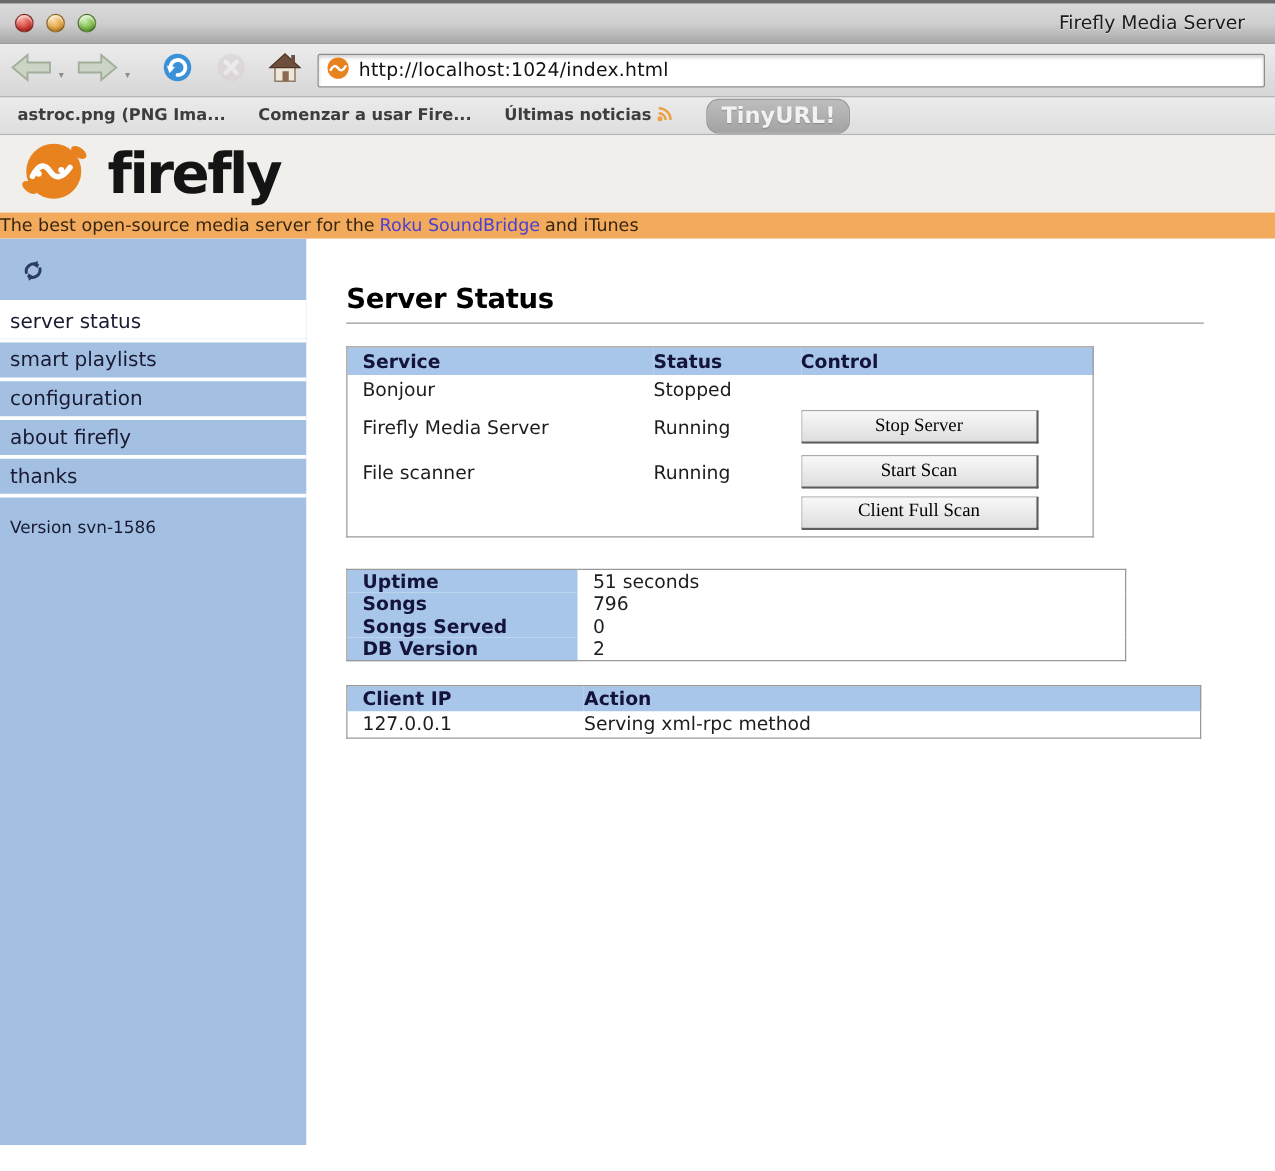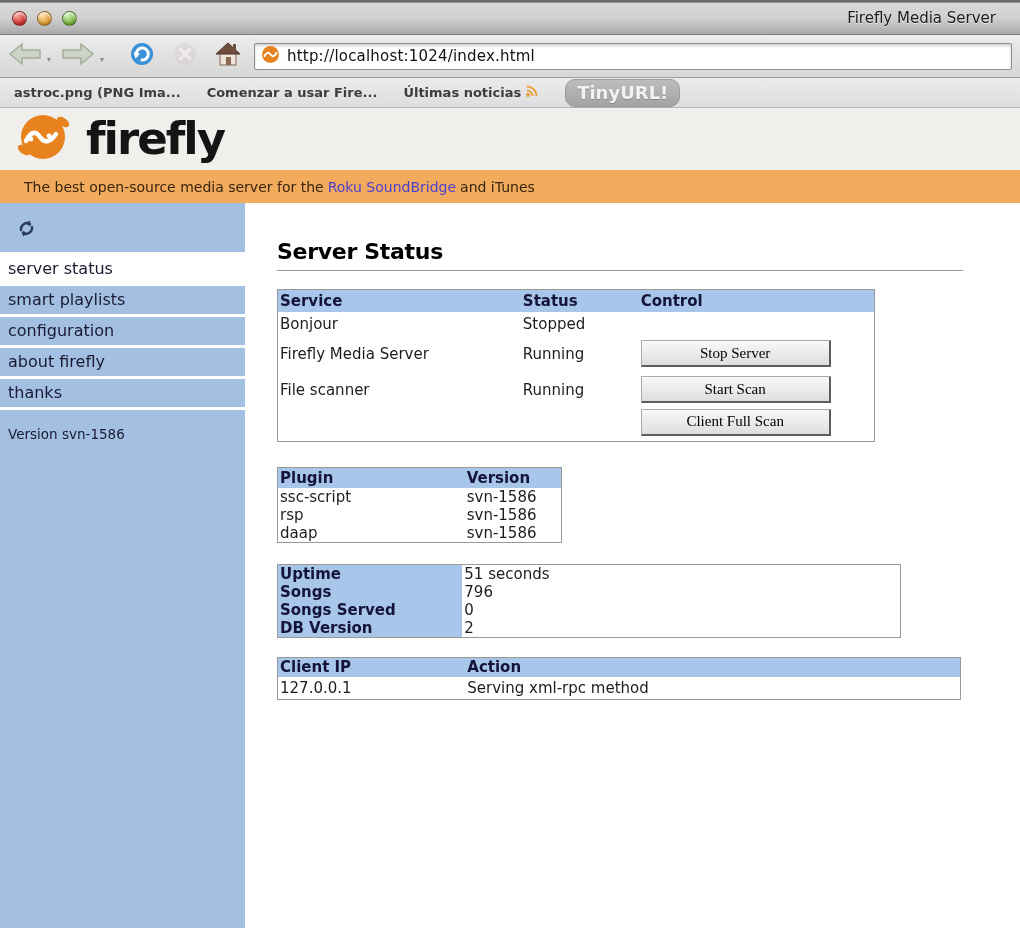--- a/index.html
+++ b/index.html
@@ -25,38 +25,38 @@
 
   
   .bookmarksbar { height:30px; background:linear-gradient(#ebebeb,#dedede); border-bottom:1px solid #b3b3b3; display:flex; align-items:center; padding:0 14px; gap:26px; }
   .bm-item { font-size:13px; font-weight:bold; color:#3d3d3d; display:flex; align-items:center; gap:4px; white-space:nowrap; }
   .bm-pill { background:linear-gradient(#bdbdbd,#a3a3a3); color:#f2f2f2; font-size:18px; font-weight:bold; padding:2px 11px 3px; border-radius:10px; border:1px solid #9a9a9a; text-shadow:0 1px 1px rgba(0,0,0,.2); }
 
   
   .logo-area { height:62px; background:#f1efec; display:flex; align-items:center; padding-left:16px; }
   .wordmark { font-size:45px; font-weight:bold; color:#141414; letter-spacing:-2px; margin-left:14px; margin-top:-2px; }
 
-  .banner { height:33px; background:#f2aa5d; display:flex; align-items:center; padding-left:24px; font-size:14px; color:#38250f; }
+  .banner { height:21px; background:#f2aa5d; display:flex; align-items:center; padding-left:0; font-size:14px; color:#38250f; }
   .banner a { color:#4c3fd0; text-decoration:none; margin:0 4px; }
 
   .page-body { display:flex; height:734px; background:#fff; }
   .sidebar-col { width:245px; }
   .sidebar { background:#a3c0e3; height:725px; padding-top:12px; }
   .sidebar-refresh { padding:4px 0 10px 17px; }
   .nav-item { border-top:3px solid #fff; padding:4px 8px 5px; font-size:16px; color:#1a1a33; cursor:pointer; }
   .nav-item.selected { background:#fff; }
   .nav-item.last { border-bottom:3px solid #fff; }
   .sidebar-version { margin-top:16px; padding-left:8px; font-size:13.5px; color:#1a1a33; }
 
   .main { flex:1; padding:36px 0 0 32px; }
   .main h1 { font-size:22px; font-weight:bold; color:#000; width:686px; padding-bottom:6px; border-bottom:1px solid #999; letter-spacing:-.3px; }
 
   table { border-collapse:collapse; border:1px solid #999; font-size:15px; color:#1d1d1d; }
   th { background:#a8c6e9; color:#14143a; font-size:15px; font-weight:bold; text-align:left; height:22px; }
-  th.pad1, td.pad1 { padding-left:2px; }
+  th.pad1, td.pad1 { padding-left:12px; }
   .tbl-service { width:598px; margin-top:18px; margin-bottom:25px; }
   .tbl-service td { vertical-align:middle; }
   .tbl-service tr.r0 td { height:24px; }
   .tbl-service tr.rb td { height:36px; }
   .tbl-service tr.rlast td { height:34px; padding-bottom:4px; }
   .ctl-btn { width:190px; height:27px; font-family:Liberation Serif, serif; font-size:15px; color:#000; background:linear-gradient(#f8f8f8,#dedede); border:1px solid #aaa; border-right:2px solid #5d5d5d; border-bottom:2px solid #5d5d5d; border-radius:1px; cursor:pointer; }
   .tbl-plugin { width:285px; margin-bottom:21px; }
   .tbl-plugin th { height:20px; }
   .tbl-plugin td { height:17px; }
   .tbl-stats { width:624px; margin-bottom:19px; }
@@ -230,44 +230,20 @@
           <td><button class="ctl-btn">Start Scan</button></td>
         </tr>
         <tr class="rlast">
           <td class="pad1"></td>
           <td></td>
           <td><button class="ctl-btn">Client Full Scan</button></td>
         </tr>
       </tbody>
         </table>
 
-      <table class="tbl-plugin">
-        <colgroup>
-            <col style="width:190px">
-            <col style="width:95px">
-          </colgroup>
-        <tbody>
-            <tr>
-          <th class="pad1">Plugin</th>
-          <th>Version</th>
-        </tr>
-        <tr>
-          <td class="pad1">ssc-script</td>
-          <td>svn-1586</td>
-        </tr>
-        <tr>
-          <td class="pad1">rsp</td>
-          <td>svn-1586</td>
-        </tr>
-        <tr>
-          <td class="pad1">daap</td>
-          <td>svn-1586</td>
-        </tr>
-      </tbody>
-        </table>
 
       <table class="tbl-stats">
         <colgroup>
             <col style="width:178px">
             <col style="width:422px">
           </colgroup>
         <tbody>
             <tr>
           <td class="lbl pad1">Uptime</td>
           <td class="pad1">51 seconds</td>

